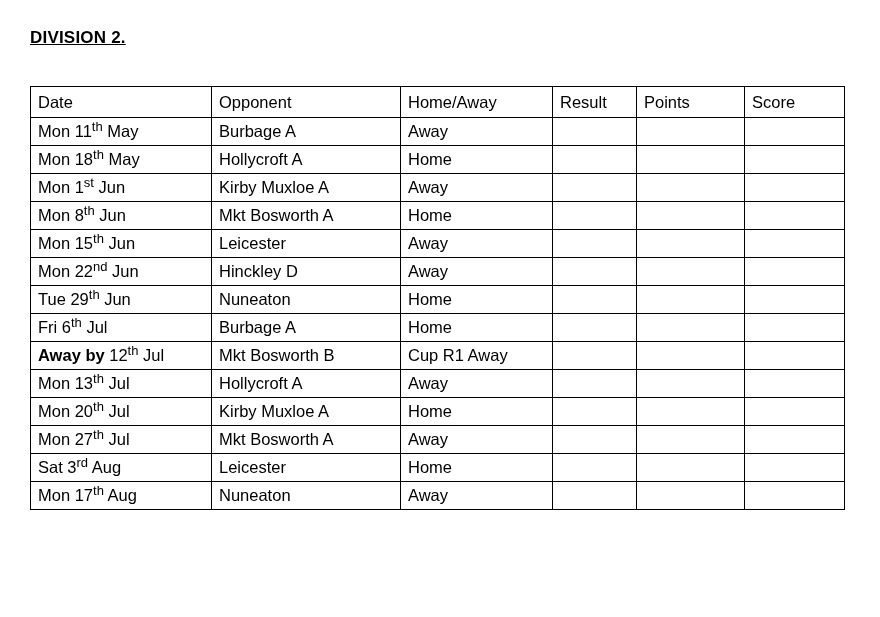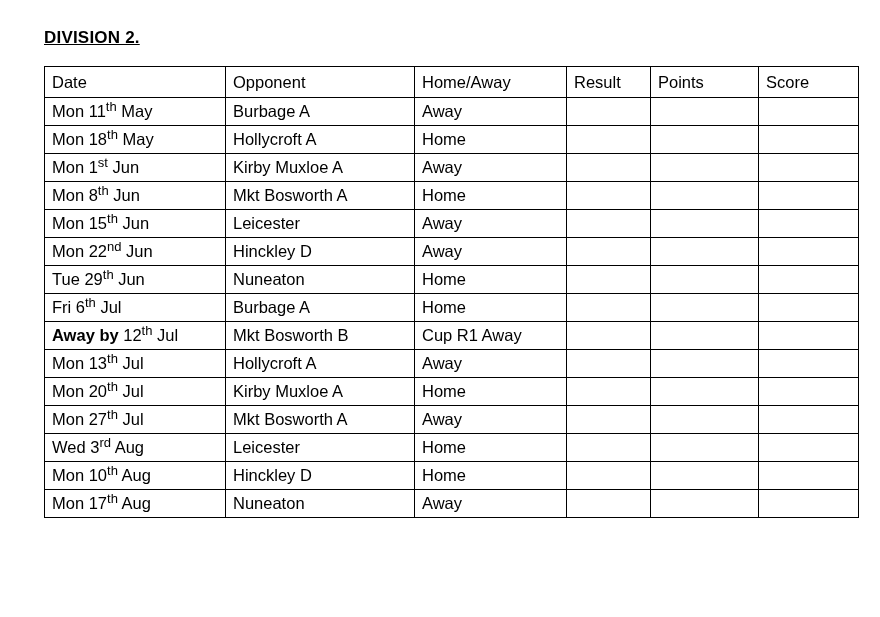--- a/index.html
+++ b/index.html
@@ -12,35 +12,36 @@
     background: #ffffff;
     font-family: "Liberation Sans", sans-serif;
     color: #000000;
     overflow: hidden;
   }
   .page {
     position: relative;
     width: 880px;
     height: 617px;
     box-sizing: border-box;
-    padding: 28px 30px 0 44px;
+    padding: 28px 30px 0 30px;
   }
   .doc-title {
     font-size: 17px;
     font-weight: bold;
     text-decoration: underline;
     letter-spacing: 0.2px;
     margin: 0 0 18px 0;
     display: inline-block;
   }
   table.fixtures {
     border-collapse: collapse;
     table-layout: fixed;
     width: 790px;
     margin-left: 0;
+    margin-top: 20px;
   }
   table.fixtures th,
   table.fixtures td {
     border: 1px solid #000000;
     height: 27px;
     padding: 0 0 0 7px;
     font-size: 16.5px;
     font-weight: normal;
     text-align: left;
     vertical-align: middle;
@@ -183,30 +184,22 @@
         </tr>
         <tr>
           <td><span>Mon 27</span><sup>th</sup><span> Jul</span></td>
           <td>Mkt Bosworth A</td>
           <td>Away</td>
           <td></td>
           <td></td>
           <td></td>
         </tr>
         <tr>
-          <td><span>Wed 3</span><sup>rd</sup><span> Aug</span></td>
+          <td><span>Sat 3</span><sup>rd</sup><span> Aug</span></td>
           <td>Leicester</td>
-          <td>Home</td>
-          <td></td>
-          <td></td>
-          <td></td>
-        </tr>
-        <tr>
-          <td><span>Mon 10</span><sup>th</sup><span> Aug</span></td>
-          <td>Hinckley D</td>
           <td>Home</td>
           <td></td>
           <td></td>
           <td></td>
         </tr>
         <tr>
           <td><span>Mon 17</span><sup>th</sup><span> Aug</span></td>
           <td>Nuneaton</td>
           <td>Away</td>
           <td></td>

